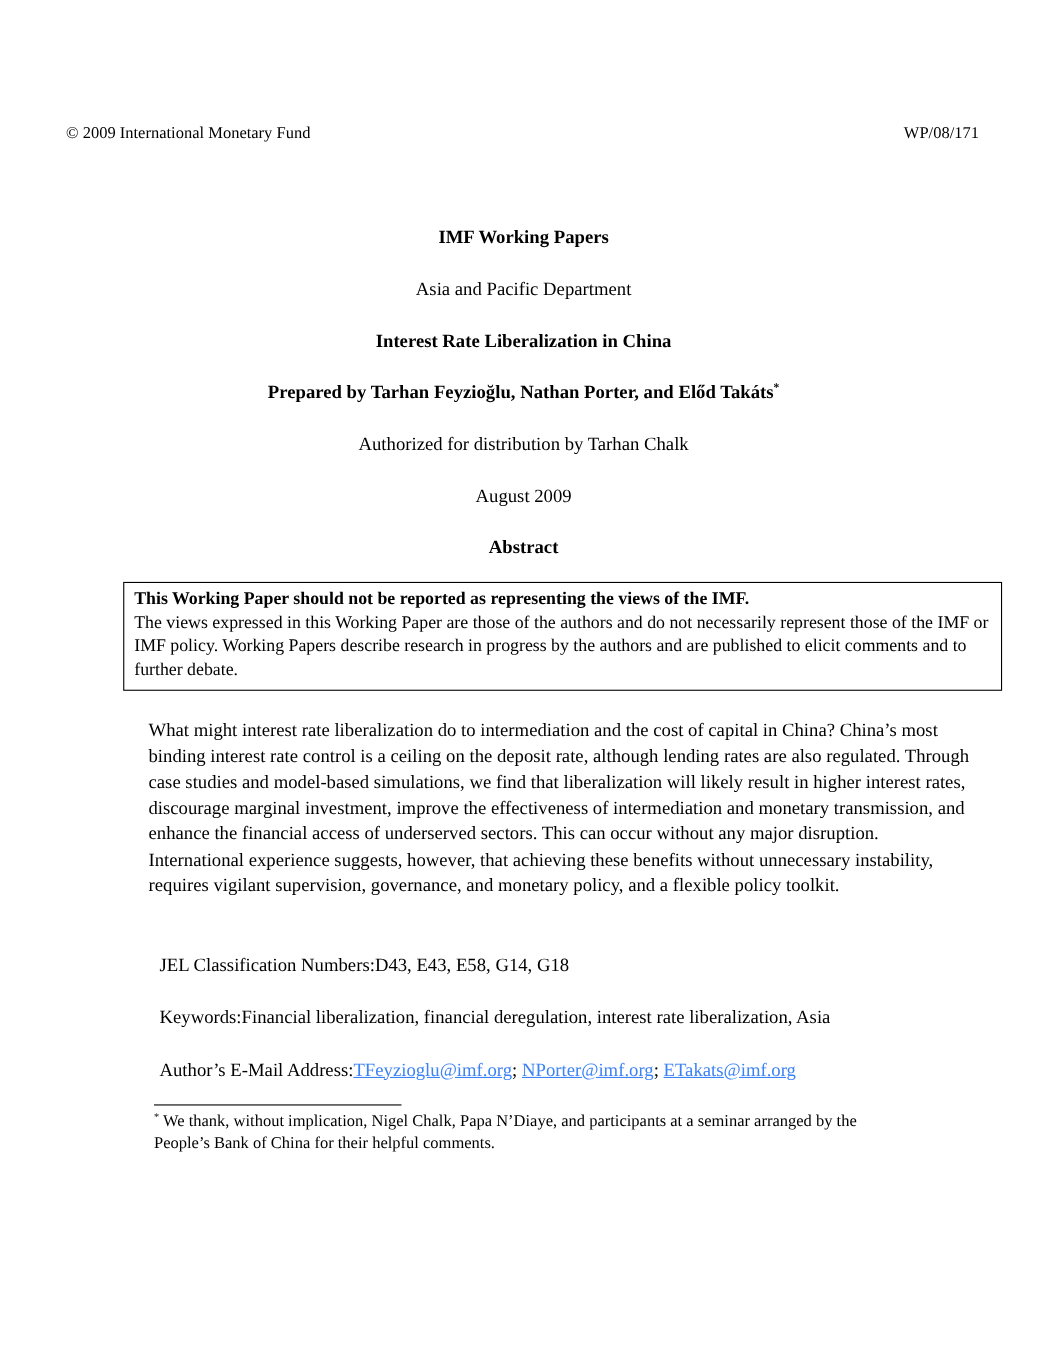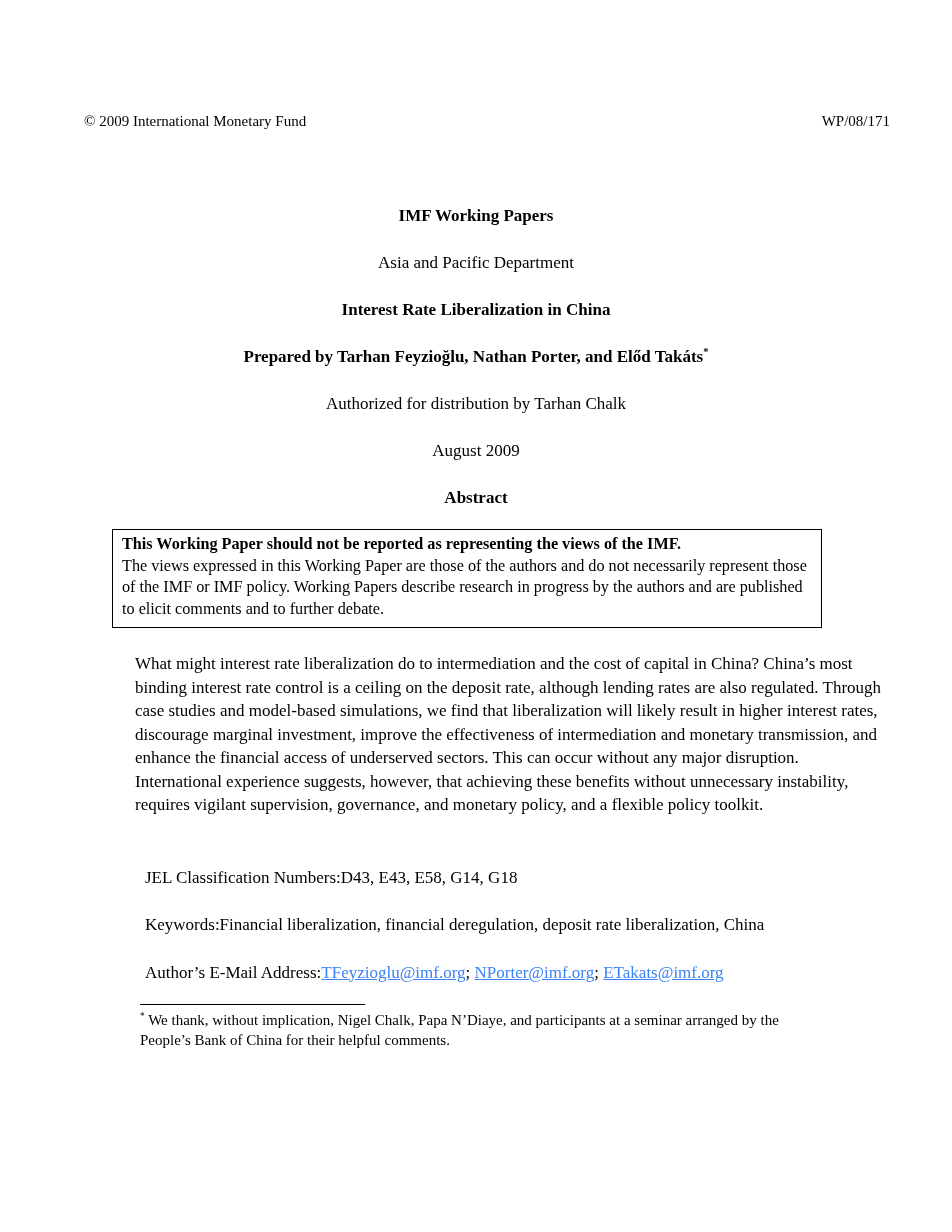--- a/index.html
+++ b/index.html
@@ -15,21 +15,21 @@
     color: #000000;
     font-family: "Liberation Serif", "DejaVu Serif", serif;
     font-size: 17px;
     overflow: hidden;
   }
   .bold { font-weight: bold; }
 
   .header-row {
     display: flex;
     justify-content: space-between;
-    padding: 112px 62px 0 84px;
+    padding: 112px 62px 0 60px;
     font-size: 15px;
     line-height: 18px;
   }
 
   .title-block {
     margin-top: 76px;
     text-align: center;
     font-size: 17px;
   }
   .title-block .tl {
@@ -44,21 +44,21 @@
 
   .abstract-heading {
     margin-top: 25px;
     text-align: center;
     font-size: 17px;
     line-height: 20px;
   }
 
   .disclaimer-box {
     box-sizing: border-box;
-    width: 710px;
+    width: 799px;
     margin: 21px 0 0 112px;
     border: 1px solid #000000;
     padding: 4px 9px 7px 9px;
     font-size: 16.2px;
     line-height: 21.5px;
   }
   .disclaimer-box .disclaimer-title {
     display: block;
     font-weight: bold;
   }
@@ -123,21 +123,21 @@
     <span>The views expressed in this Working Paper are those of the authors and do not necessarily represent those of the IMF or IMF policy. Working Papers describe research in progress by the authors and are published to elicit comments and to further debate.</span>
   </div>
 
   <p class="abstract-body">What might interest rate liberalization do to intermediation and the cost of capital in China? China’s most binding interest rate control is a ceiling on the deposit rate, although lending rates are also regulated. Through case studies and model-based simulations, we find that liberalization will likely result in higher interest rates, discourage marginal investment, improve the effectiveness of intermediation and monetary transmission, and enhance the financial access of underserved sectors. This can occur without any major disruption. International experience suggests, however, that achieving these benefits without unnecessary instability, requires vigilant supervision, governance, and monetary policy, and a flexible policy toolkit.</p>
 
   <div class="meta-line jel">
     <span>JEL Classification Numbers:</span><span>D43, E43, E58, G14, G18</span>
   </div>
 
   <div class="meta-line keywords">
-    <span>Keywords:</span><span>Financial liberalization, financial deregulation, deposit rate liberalization, China</span>
+    <span>Keywords:</span><span>Financial liberalization, financial deregulation, interest rate liberalization, Asia</span>
   </div>
 
   <div class="meta-line email">
     <span>Author’s E-Mail Address:</span><a class="link">TFeyzioglu@imf.org</a><span>; </span><a class="link">NPorter@imf.org</a><span>; </span><a class="link">ETakats@imf.org</a>
   </div>
 
   <div class="footnote-rule"></div>
 
   <div class="footnote">
     <sup>*</sup> <span>We thank, without implication, Nigel Chalk, Papa N’Diaye, and participants at a seminar arranged by the People’s Bank of China for their helpful comments.</span>

